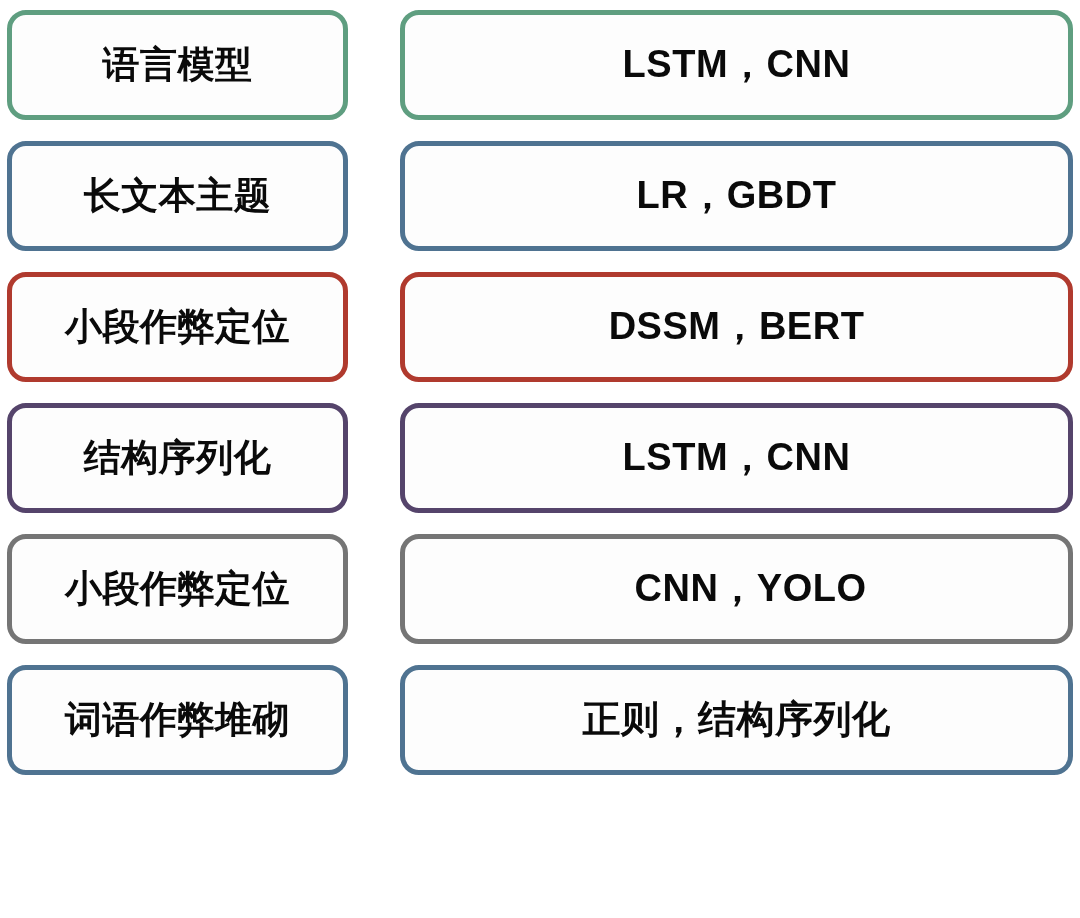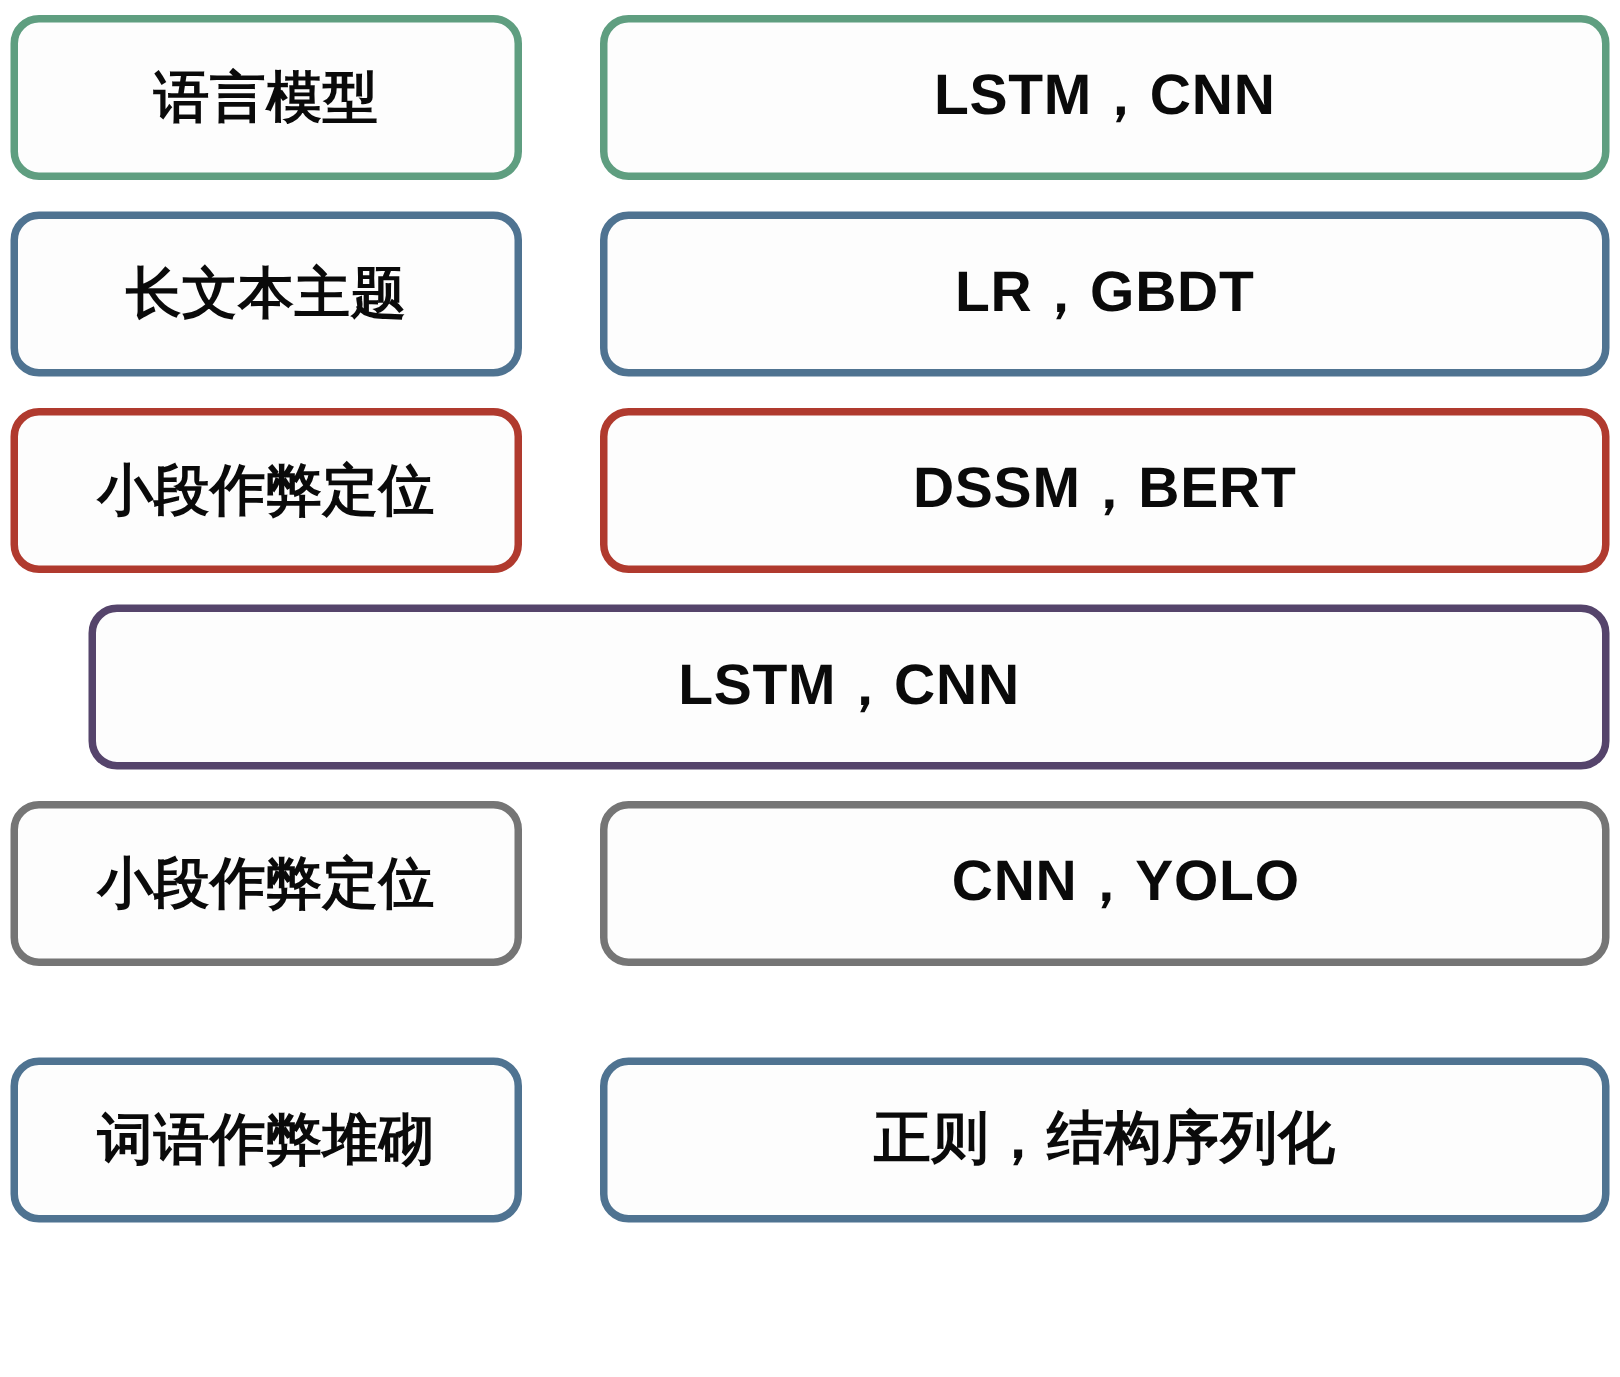--- a/index.html
+++ b/index.html
@@ -30,21 +30,20 @@
   .pair-row {
     display: flex;
     flex-direction: row;
     align-items: stretch;
     height: 110px;
     margin-bottom: 21px;
     flex: 0 0 auto;
   }
   .pair-row:last-child {
     margin-bottom: 0;
-    margin-top: 40px;
   }
 
   .box {
     background: #fdfdfd;
     border-style: solid;
     border-width: 5px;
     border-radius: 19px;
     box-sizing: border-box;
     display: flex;
     align-items: center;
@@ -114,20 +113,23 @@
     <div class="box box-left" style="border-color: rgb(176, 58, 46);">
       <span class="label-cn">小段作弊定位</span>
     </div>
     <div class="spacer"></div>
     <div class="box box-right" style="border-color: rgb(176, 58, 46);">
       <span class="label-model">DSSM，BERT</span>
     </div>
   </div>
 
   <div class="pair-row">
+    <div class="box box-left" style="border-color: rgb(85, 68, 107);">
+      <span class="label-cn">结构序列化</span>
+    </div>
     <div class="spacer"></div>
     <div class="box box-right" style="border-color: rgb(85, 68, 107);">
       <span class="label-model">LSTM，CNN</span>
     </div>
   </div>
 
   <div class="pair-row">
     <div class="box box-left" style="border-color: rgb(117, 117, 117);">
       <span class="label-cn">小段作弊定位</span>
     </div>

